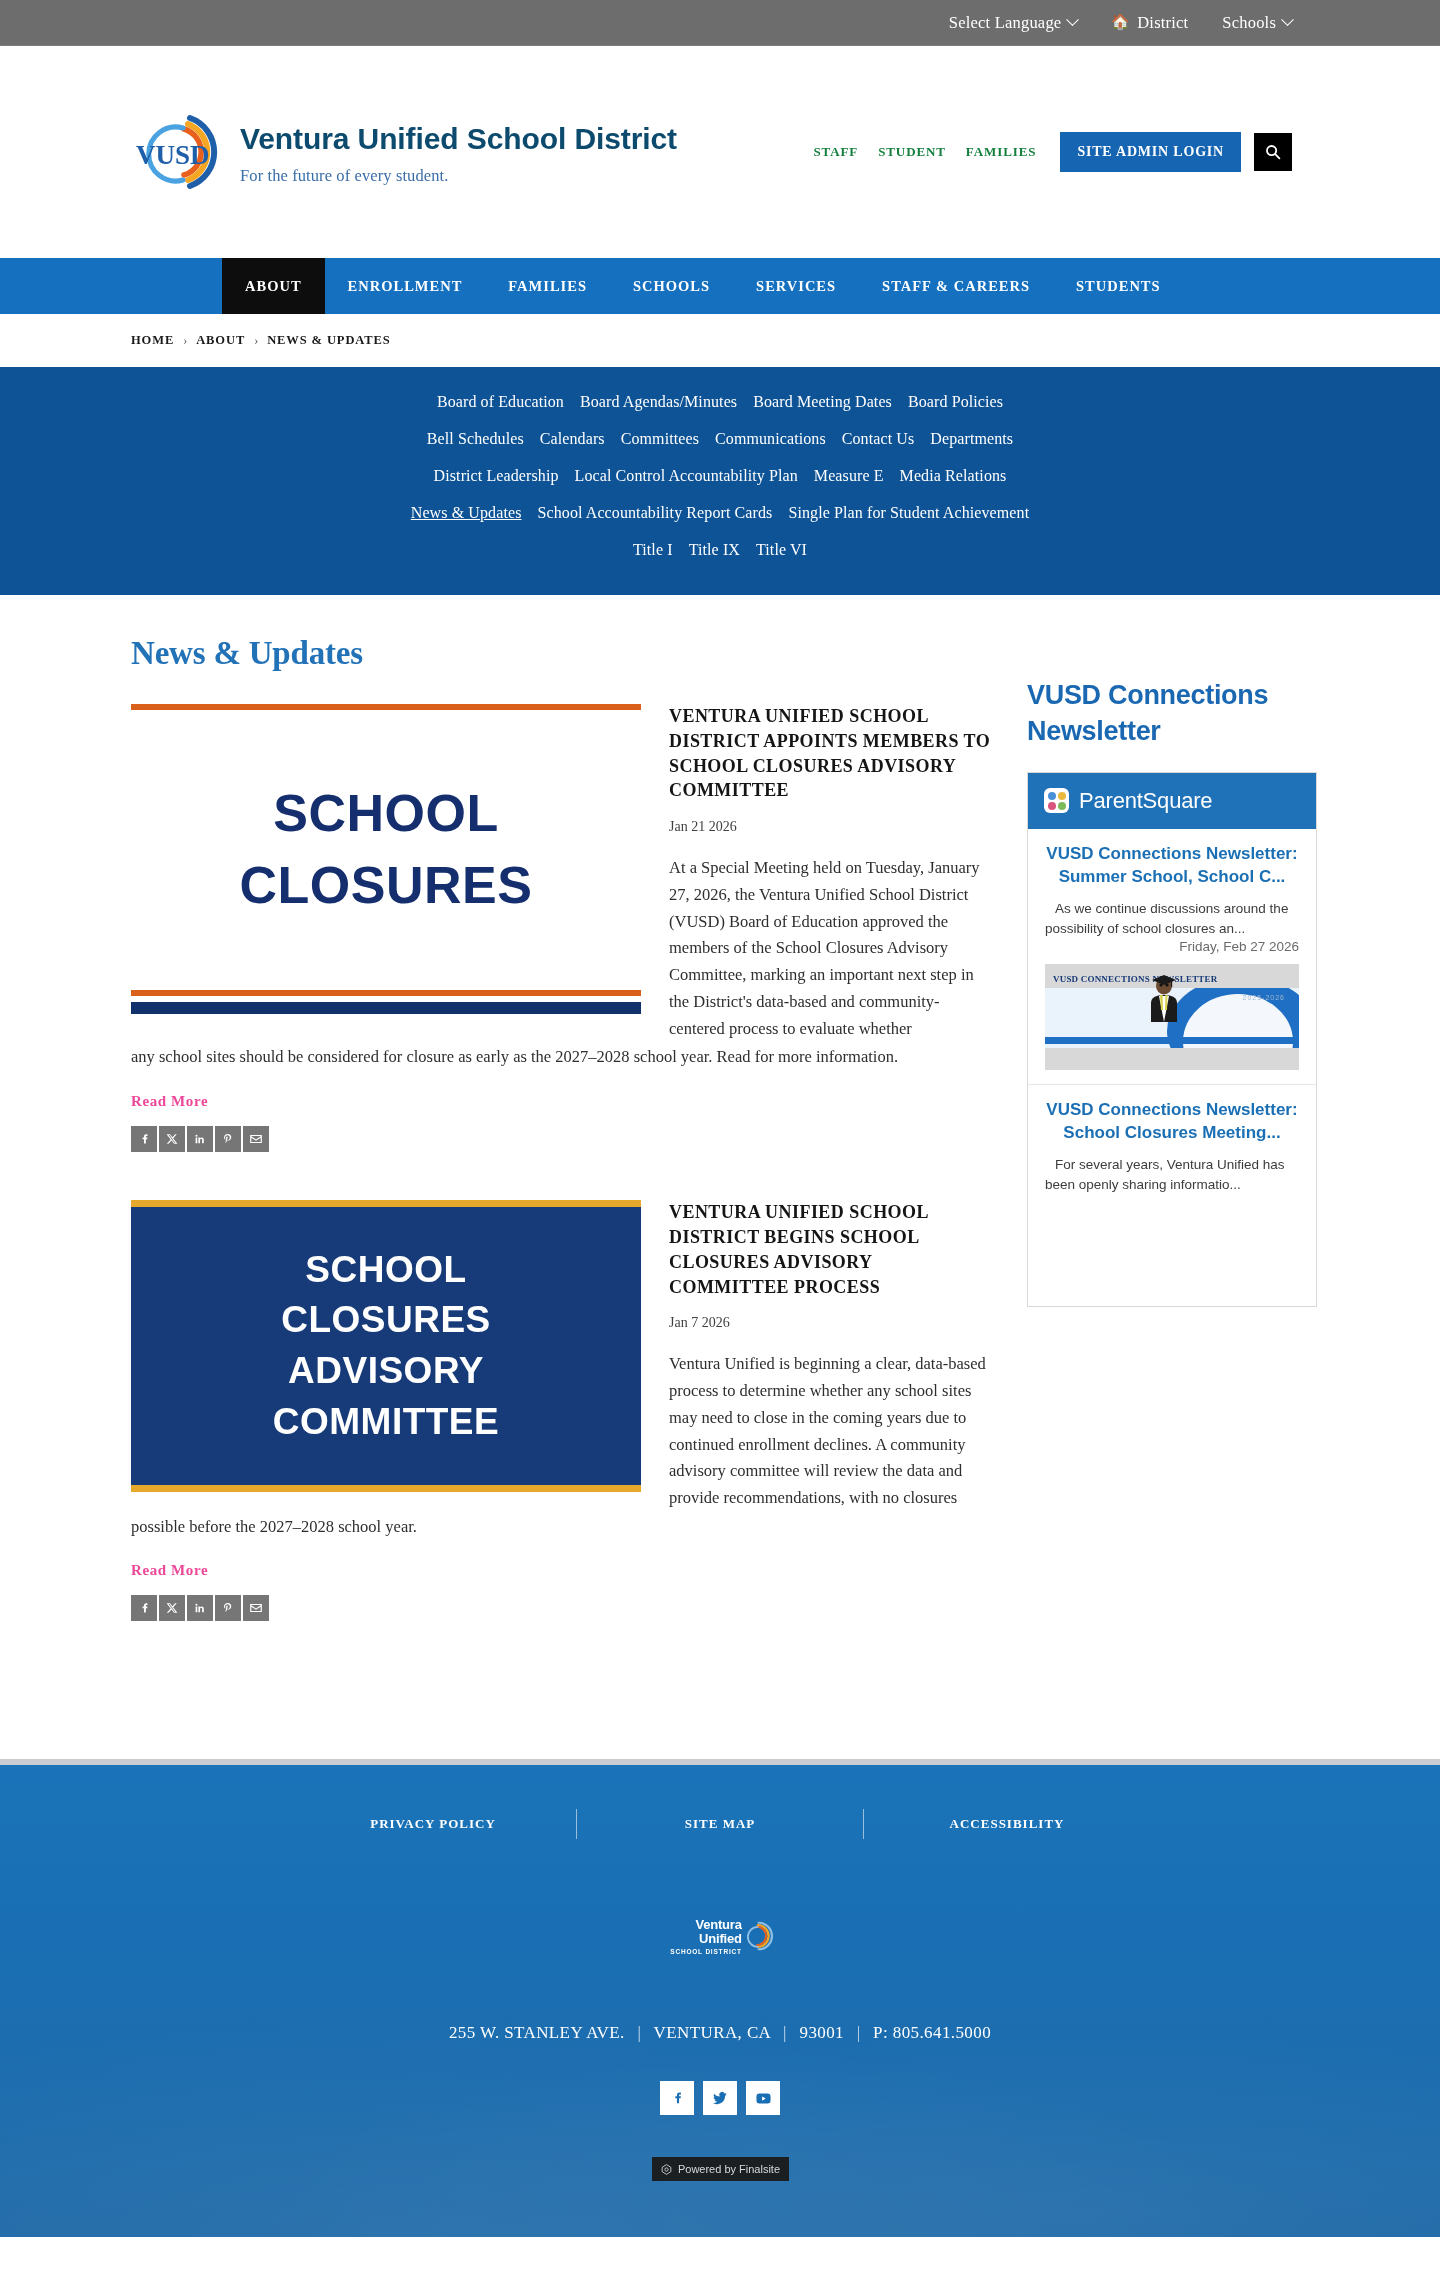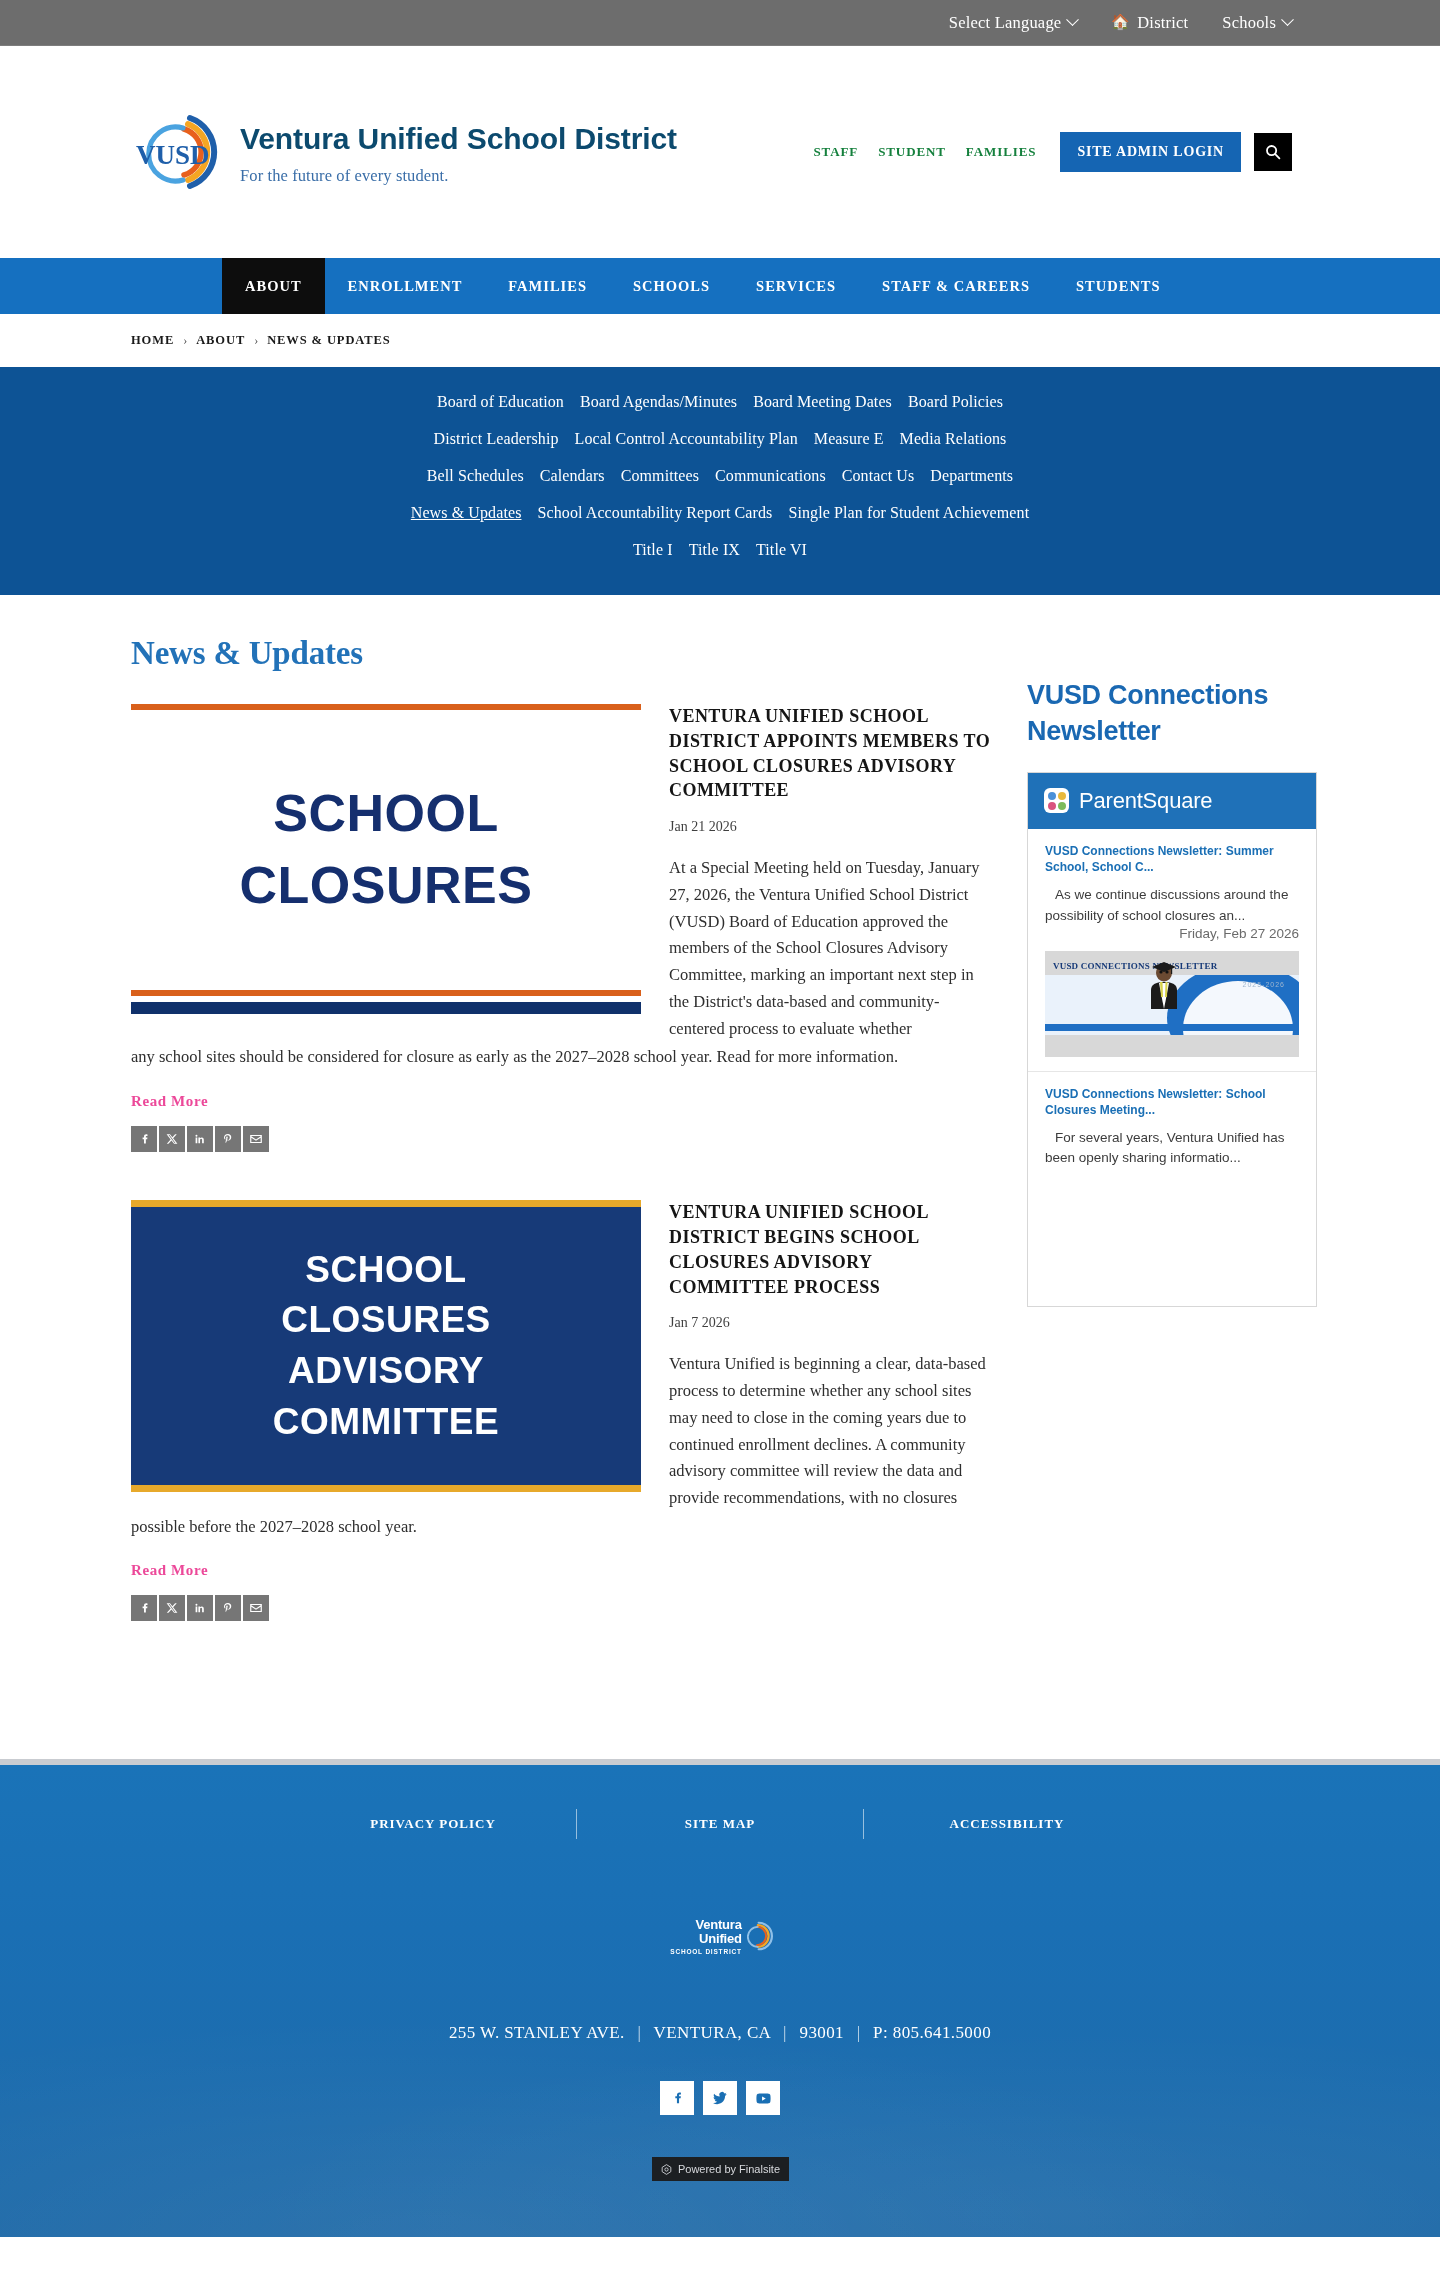--- a/index.html
+++ b/index.html
@@ -333,25 +333,26 @@
   .ps-logo i:nth-child(4) { background: #7cbb5b; }
   .ps-brand {
     color: #fff; font-size: 22px;
     font-family: "Liberation Sans", sans-serif;
     letter-spacing: -.2px;
   }
   .ps-post { padding: 14px 17px 0; border-bottom: 1px solid #e6e6e6; }
   .ps-post:last-child { border-bottom: none; }
   .ps-post-title {
     color: #1a6fb5;
-    font-size: 12px;
+    font-size: 17px;
     font-weight: bold;
     font-family: "Liberation Sans", sans-serif;
     line-height: 1.35;
     cursor: pointer;
+    text-align: center;
   }
   .ps-post-excerpt {
     color: #3c3c3c;
     font-size: 13.5px;
     font-family: "Liberation Sans", sans-serif;
     line-height: 1.5;
     margin-top: 10px;
     text-indent: 10px;
   }
   .ps-post-date {
@@ -548,32 +549,32 @@
 </div>
 
 <div class="sub-nav">
   <div class="sub-row">
     <span class="sub-link">Board of Education</span>
     <span class="sub-link">Board Agendas/Minutes</span>
     <span class="sub-link">Board Meeting Dates</span>
     <span class="sub-link">Board Policies</span>
   </div>
   <div class="sub-row">
-    <span class="sub-link">District Leadership</span>
-    <span class="sub-link">Local Control Accountability Plan</span>
-    <span class="sub-link">Measure E</span>
-    <span class="sub-link">Media Relations</span>
-  </div>
-  <div class="sub-row">
     <span class="sub-link">Bell Schedules</span>
     <span class="sub-link">Calendars</span>
     <span class="sub-link">Committees</span>
     <span class="sub-link">Communications</span>
     <span class="sub-link">Contact Us</span>
     <span class="sub-link">Departments</span>
+  </div>
+  <div class="sub-row">
+    <span class="sub-link">District Leadership</span>
+    <span class="sub-link">Local Control Accountability Plan</span>
+    <span class="sub-link">Measure E</span>
+    <span class="sub-link">Media Relations</span>
   </div>
   <div class="sub-row">
     <span class="sub-link current">News &amp; Updates</span>
     <span class="sub-link">School Accountability Report Cards</span>
     <span class="sub-link">Single Plan for Student Achievement</span>
   </div>
   <div class="sub-row">
     <span class="sub-link">Title I</span>
     <span class="sub-link">Title IX</span>
     <span class="sub-link">Title VI</span>

